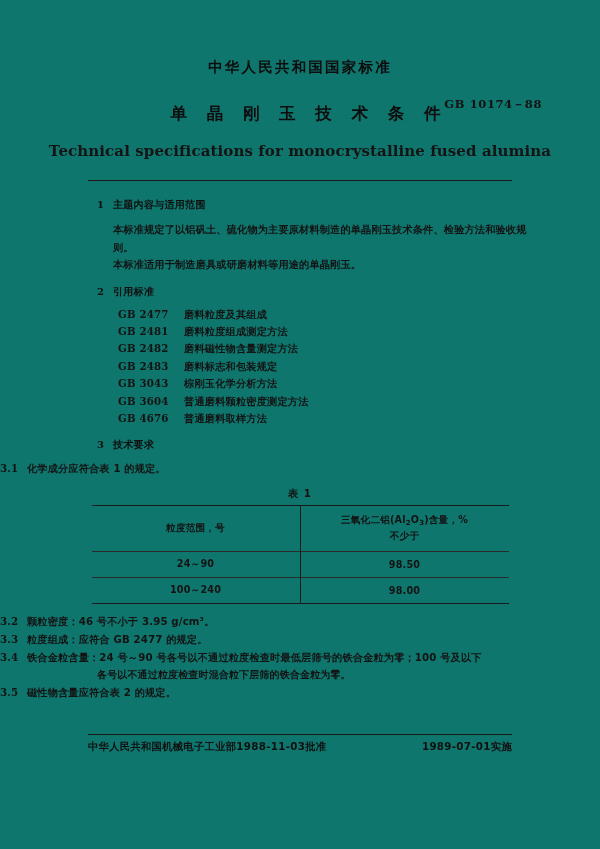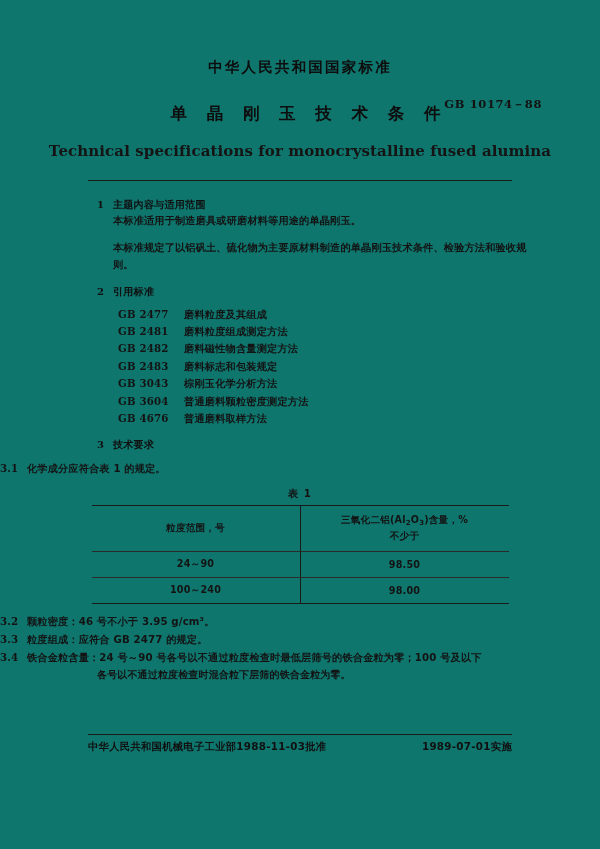--- a/index.html
+++ b/index.html
@@ -245,22 +245,22 @@
     <div class="english-title">Technical specifications for monocrystalline fused alumina</div>
   </div>
 
   <div class="rule-top"></div>
 
   <div class="body-area">
 
     <div class="sec-heading">
       <span class="num">1</span><span>主题内容与适用范围</span>
     </div>
+    <div class="para" style="margin-top:9px;">本标准规定了以铝矾土、硫化物为主要原材料制造的单晶刚玉技术条件、检验方法和验收规则。</div>
     <div class="para">本标准适用于制造磨具或研磨材料等用途的单晶刚玉。</div>
-    <div class="para" style="margin-top:9px;">本标准规定了以铝矾土、硫化物为主要原材料制造的单晶刚玉技术条件、检验方法和验收规则。</div>
 
     <div class="sec-heading" style="margin-top:11px;">
       <span class="num">2</span><span>引用标准</span>
     </div>
 
     <div class="ref-list">
       <div class="ref-row">
         <span class="ref-code">GB 2477</span>
         <span class="ref-name">磨料粒度及其组成</span>
       </div>
@@ -322,20 +322,23 @@
     <div class="clause" style="margin-top:9px;">
       <span class="cnum">3.2</span><span class="cont">颗粒密度：46 号不小于 3.95 g/cm³。</span>
     </div>
     <div class="clause">
       <span class="cnum">3.3</span><span class="cont">粒度组成：应符合 GB 2477 的规定。</span>
     </div>
     <div class="clause">
       <span class="cnum">3.4</span><span class="cont">铁合金粒含量：24 号～90 号各号以不通过粒度检查时最低层筛号的铁合金粒为零；100 号及以下</span>
     </div>
     <div class="hang">各号以不通过粒度检查时混合粒下层筛的铁合金粒为零。</div>
+    <div class="clause">
+      <span class="cnum">3.5</span><span class="cont">磁性物含量应符合表 2 的规定。</span>
+    </div>
 
   </div>
 
   <div class="rule-bottom-page"></div>
   <div class="footer">
     <div class="footer-left">中华人民共和国机械电子工业部1988-11-03批准</div>
     <div class="footer-right">1989-07-01实施</div>
   </div>
 
 </div>

